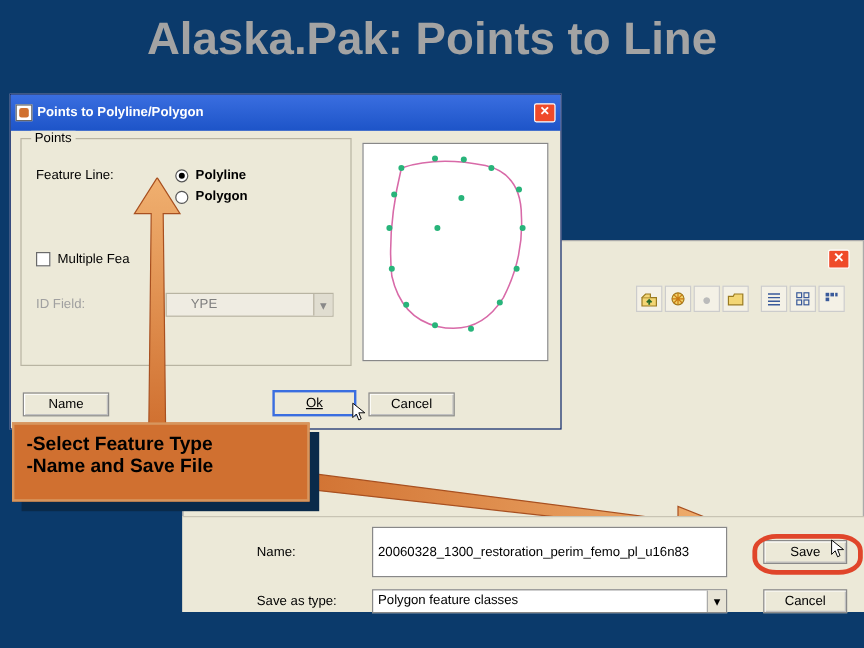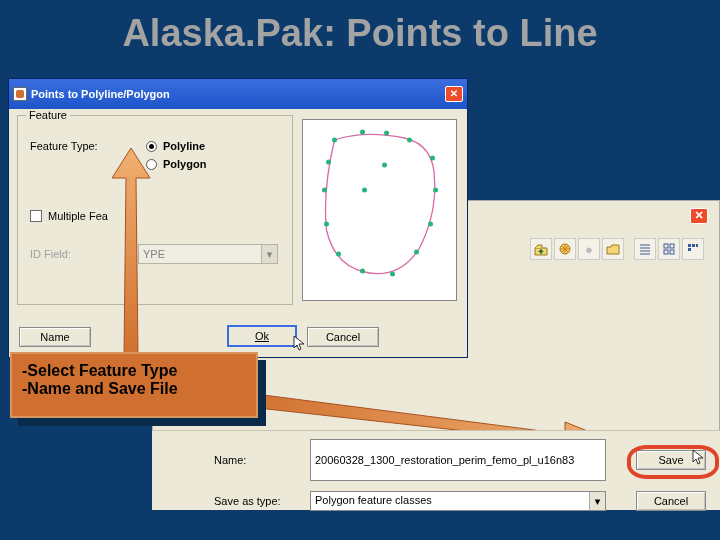--- a/index.html
+++ b/index.html
@@ -21,21 +21,21 @@
   .row { position: absolute; left: 12px; display: flex; align-items: center; gap: 6px; }
   .row.lbl1 { top: 24px; }
   .row.radios { top:24px; left: 128px; display:block;font-weight:bold;}
   .radio { display:flex; align-items:center; gap:6px; margin-bottom:6px;}
   .radio .dot { width:11px; height:11px; border:1px solid #555; border-radius:50%; background:#fff; position:relative;}
   .radio.sel .dot::after { content:""; position:absolute; left:2px; top:2px; width:5px; height:5px; background:#000; border-radius:50%;}
   .row.multi { top: 94px; }
   .check { width:12px; height:12px; border:1px solid #6a6a6a; background:#fff;}
   .row.idf { top: 132px; }
   .idf-label { color: #a0a0a0; }
-  .idf-combo { position:absolute; left:120px; top:128px; width:140px; height:20px; border:1px solid #b8b4a2; background:#efece2; display:flex; align-items:center; padding-left:4px; color:#808080;}
+  .idf-combo { position:absolute; left:120px; top:128px; width:140px; height:20px; border:1px solid #b8b4a2; background:#efece2; display:flex; align-items:center; padding-left:20px; color:#808080;}
   .idf-combo .arr { position:absolute; right:0; top:0; width:16px; height:18px; background:#e0ddd0; border-left:1px solid #b8b4a2; display:flex; align-items:center; justify-content:center; color:#888;}
 
   .btn { background:#ece9d8; border:1px solid #8a8a8a; padding:3px 0; text-align:center; font-size:11px; box-shadow: inset 1px 1px #fff, inset -1px -1px #c0c0c0; }
   .dlg1 .help { position:absolute; left:10px; bottom:10px; width:72px; }
   .dlg1 .ok { position:absolute; right:170px; bottom:10px; width:70px; border:2px solid #3a6ee0; box-shadow:none;text-decoration:underline; }
   .dlg1 .cancel { position:absolute; right:88px; bottom:10px; width:72px; }
 
   .preview { position:absolute; right:10px; top:10px; width:155px; height:182px; background:#fff; border:1px solid #888; }
   .preview svg { width:100%; height:100%; }
 
@@ -121,22 +121,22 @@
 </div>
 
 <div class="dlg1">
   <div class="titlebar">
     <div class="tb-icon"></div>
     <div class="tb-title">Points to Polyline/Polygon</div>
     <div class="tb-close">✕</div>
   </div>
   <div class="dlg1-body">
     <div class="fieldset">
-      <div class="legend">Feature</div>
-      <div class="row lbl1">Feature Type:</div>
+      <div class="legend">Points</div>
+      <div class="row lbl1">Feature Line:</div>
       <div class="row radios">
         <div class="radio sel">
             <span class="dot"></span>
             <span>Polyline</span>
           </div>
         <div class="radio">
             <span class="dot"></span>
             <span>Polygon</span>
           </div>
       </div>

